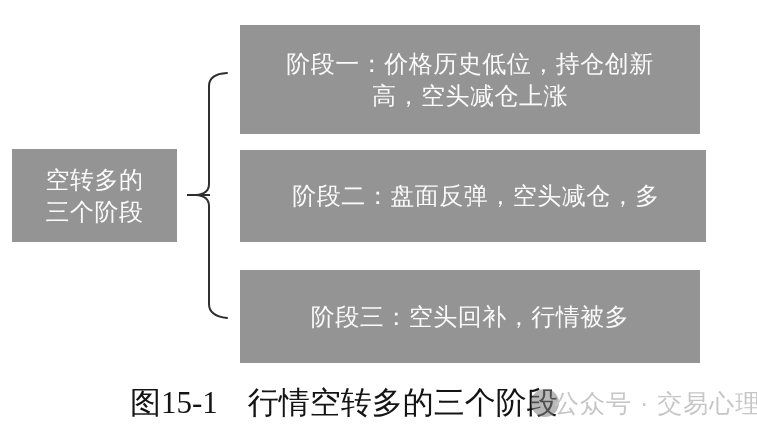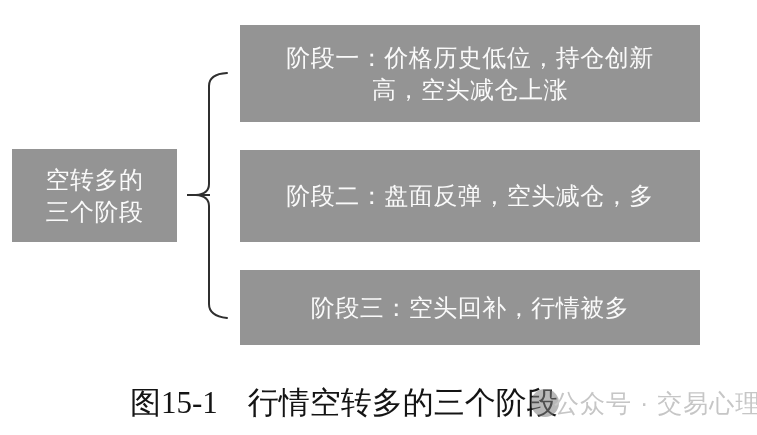--- a/index.html
+++ b/index.html
@@ -32,23 +32,23 @@
     left: 12px;
     top: 149px;
     width: 165px;
     height: 93px;
     justify-content: center;
   }
   .stage-box {
     left: 240px;
     width: 460px;
   }
-  .stage-1 { top: 25px;  height: 97px; }
-  .stage-2 { top: 150px; height: 92px; }
-  .stage-3 { top: 270px; height: 75px; }
+  .stage-1 { top: 25px;  height: 109px; }
+  .stage-2 { top: 150px; height: 92px; padding-left: 6px; }
+  .stage-3 { top: 270px; height: 93px; }
   .brace-svg {
     position: absolute;
     left: 180px;
     top: 64px;
     width: 55px;
     height: 263px;
   }
   .caption {
     position: absolute;
     left: 130px;

